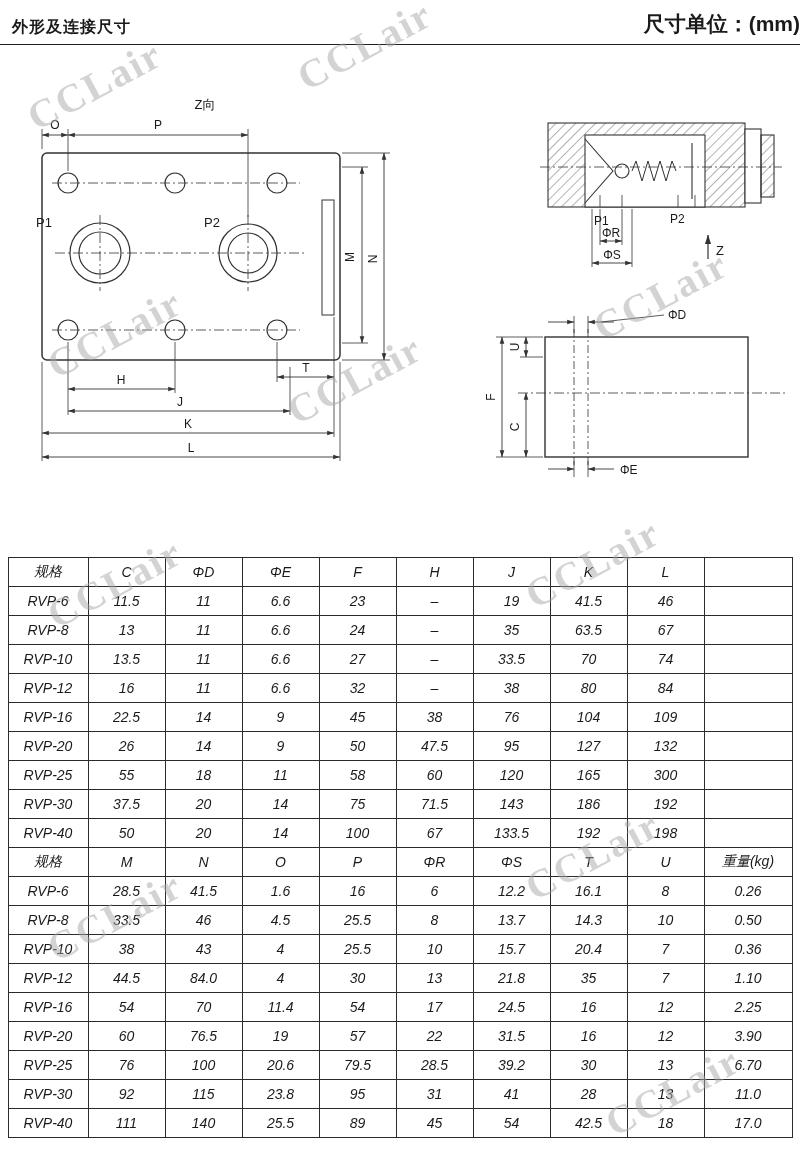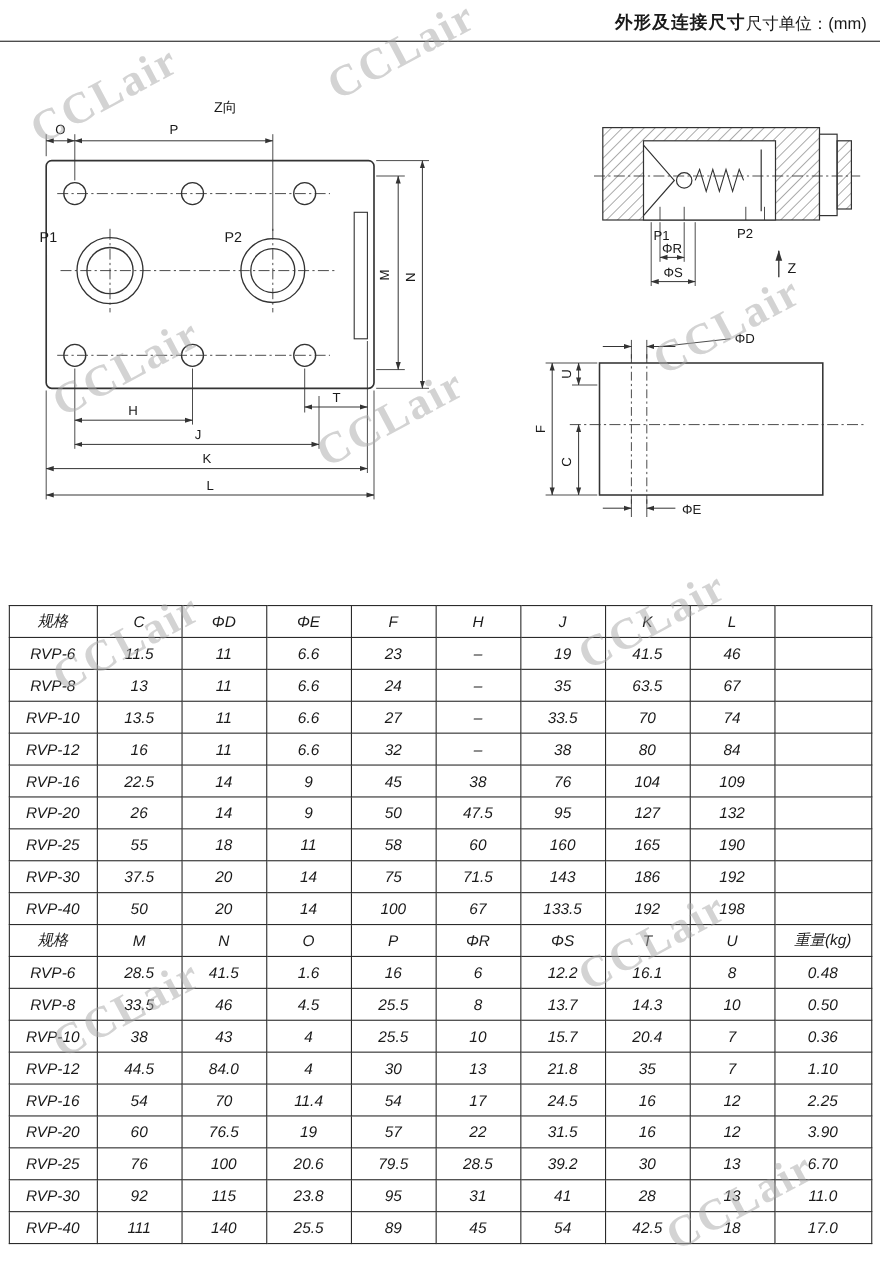--- a/index.html
+++ b/index.html
@@ -1,23 +1,23 @@
 <!DOCTYPE html>
 <html><head>
 <meta charset="utf-8">
 <style>
   * { margin:0; padding:0; box-sizing:border-box; }
   html,body { background:#fff; }
   body { font-family:"Liberation Sans","DejaVu Sans",sans-serif; color:#1a1a1a; }
   .page { position:relative; width:800px; height:1149px; background:#fff; overflow:hidden; margin:0 auto; }
 
-  .hdr { display:flex; justify-content:flex-end; align-items:flex-end;
-         padding:10px 12px 6px 12px; border-bottom:1px solid #222; }
+  .hdr { display:flex; justify-content:space-between; align-items:flex-end;
+         padding:10px 0 6px 12px; border-bottom:1px solid #222; }
   .title { font-size:16px; font-weight:bold; letter-spacing:1px; }
-  .unit  { font-size:15px; font-weight:normal; }
+  .unit  { font-size:21px; font-weight:bold; }
 
   .drawings { position:relative; width:664px; height:512px; }
   svg text { font-family:"Liberation Sans","DejaVu Sans",sans-serif; fill:#1a1a1a; font-size:12px; }
   svg text.t13 { font-size:13px; }
 
   table.dims { border-collapse:collapse; table-layout:fixed; width:784px; margin:0 auto;font-style:italic; }
   .dims th, .dims td { border:1px solid #2b2b2b; height:29px; font-size:14px; font-weight:normal;
                        text-align:center; vertical-align:middle; padding:0 2px; white-space:nowrap; }
 
   .wm { position:absolute; font-size:40px; font-weight:bold; letter-spacing:2px;
@@ -316,23 +316,23 @@
           <td>132</td>
           <td></td>
         </tr>
         <tr>
           <td>RVP-25</td>
           <td>55</td>
           <td>18</td>
           <td>11</td>
           <td>58</td>
           <td>60</td>
-          <td>160</td>
+          <td>120</td>
           <td>165</td>
-          <td>190</td>
+          <td>300</td>
           <td></td>
         </tr>
         <tr>
           <td>RVP-30</td>
           <td>37.5</td>
           <td>20</td>
           <td>14</td>
           <td>75</td>
           <td>71.5</td>
           <td>143</td>
@@ -371,21 +371,21 @@
         <tr>
           <td>RVP-6</td>
           <td>28.5</td>
           <td>41.5</td>
           <td>1.6</td>
           <td>16</td>
           <td>6</td>
           <td>12.2</td>
           <td>16.1</td>
           <td>8</td>
-          <td>0.48</td>
+          <td>0.26</td>
         </tr>
         <tr>
           <td>RVP-8</td>
           <td>33.5</td>
           <td>46</td>
           <td>4.5</td>
           <td>25.5</td>
           <td>8</td>
           <td>13.7</td>
           <td>14.3</td>

